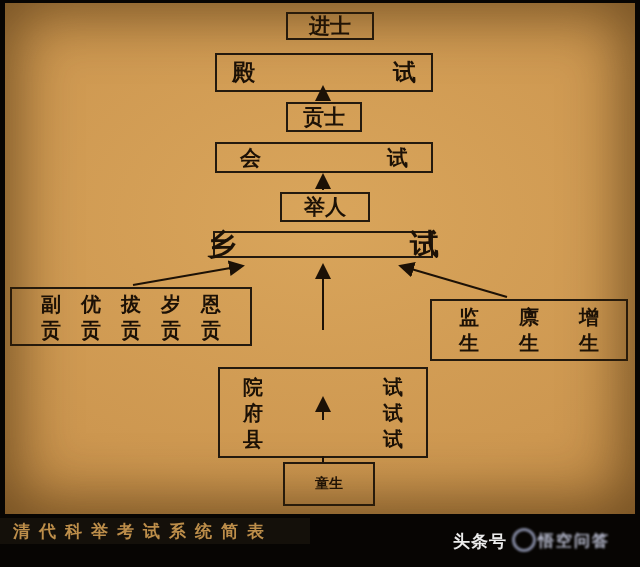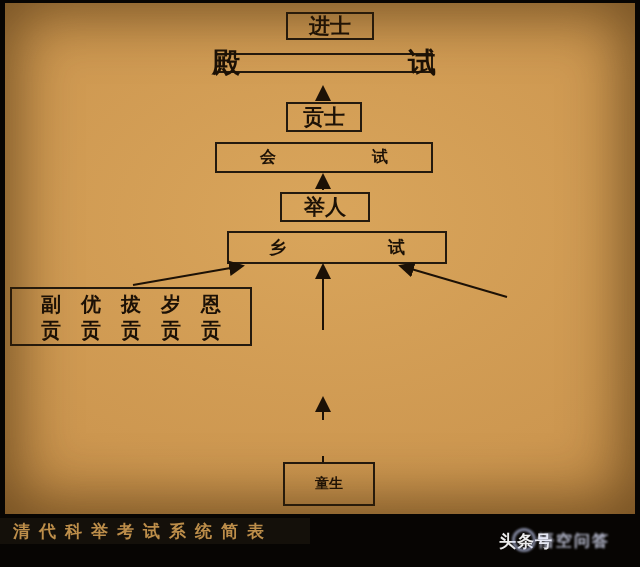--- a/index.html
+++ b/index.html
@@ -38,21 +38,21 @@
     display:flex;align-items:center;
     color:#bd8e4a;font-weight:bold;font-size:17px;letter-spacing:9px;
     padding-left:13px;box-sizing:border-box;
     white-space:nowrap;overflow:hidden;
   }
   #watermark{
     position:absolute;left:450px;top:524px;width:185px;height:38px;
   }
   #wm-source{
     position:absolute;left:3px;top:6px;
-    color:rgba(255,255,255,.92);font-size:17px;font-weight:bold;letter-spacing:1px;margin-left:46px;
+    color:rgba(255,255,255,.92);font-size:17px;font-weight:bold;letter-spacing:1px;
   }
   #wm-logo{
     position:absolute;left:62px;top:4px;width:18px;height:18px;
     border:3px solid rgba(205,215,255,.6);border-radius:50%;
     filter:blur(1px);
   }
   #wm-brand{
     position:absolute;left:88px;top:7px;
     color:rgba(225,230,255,.8);font-size:16px;font-weight:bold;letter-spacing:2px;
     filter:blur(1.3px);
@@ -62,47 +62,56 @@
 <body>
 
 <div id="screen">
 
   <div id="poster">
 
     <div class="node" style="left:281px;top:9px;width:88px;height:28px;font-size:21px">
       <span>进士</span>
     </div>
 
-    <div class="node" style="left:210px;top:50px;width:218px;height:20px;font-size:28px">
+    <div class="node" style="left:210px;top:50px;width:218px;height:39px;font-size:23px">
       <span>殿　　　　　　试</span>
     </div>
 
     <div class="node" style="left:281px;top:99px;width:76px;height:30px;font-size:21px">
       <span>贡士</span>
     </div>
 
-    <div class="node" style="left:210px;top:139px;width:218px;height:31px;font-size:16px">
+    <div class="node" style="left:210px;top:139px;width:218px;height:31px;font-size:21px">
       <span>会　　　　　　试</span>
     </div>
 
     <div class="node" style="left:275px;top:189px;width:90px;height:30px;font-size:21px">
       <span>举人</span>
     </div>
 
-    <div class="node" style="left:222px;top:228px;width:220px;height:33px;font-size:17px">
+    <div class="node" style="left:208px;top:228px;width:220px;height:27px;font-size:29px">
       <span>乡　　　　　　试</span>
     </div>
 
     <div class="node multirow" style="left:5px;top:284px;width:242px;height:59px;font-size:20px">
       <div class="row">副　优　拔　岁　恩</div>
       <div class="row">贡　贡　贡　贡　贡</div>
     </div>
 
+    <div class="node multirow" style="left:425px;top:296px;width:198px;height:62px;font-size:20px">
+      <div class="row">监　　廪　　增</div>
+      <div class="row">生　　生　　生</div>
+    </div>
 
 
+    <div class="node multirow" style="left:213px;top:364px;width:210px;height:91px;font-size:20px">
+      <div class="row">院　　　　　　试</div>
+      <div class="row">府　　　　　　试</div>
+      <div class="row">县　　　　　　试</div>
+    </div>
 
     <div class="node" style="left:278px;top:459px;width:92px;height:44px;font-size:14px">
       <span>童生</span>
     </div>
 
     <div class="vignette"></div>
   </div>
 
   <svg id="arrows" viewBox="0 0 640 567">
     <defs>

